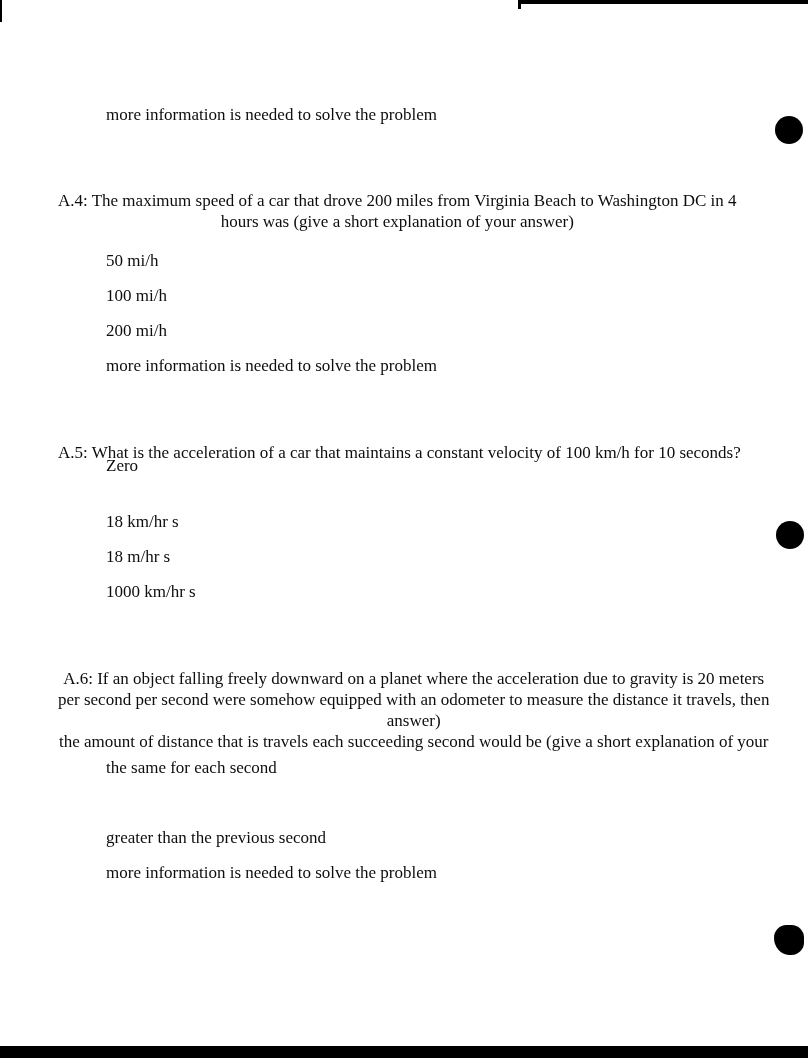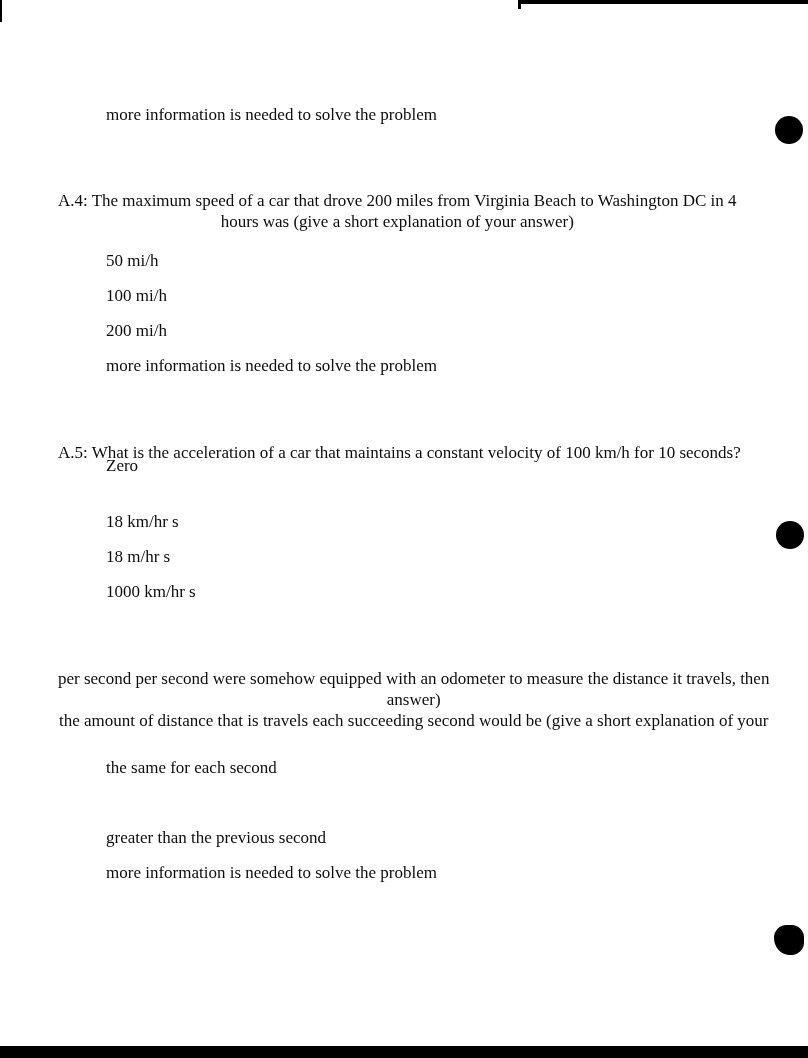--- a/index.html
+++ b/index.html
@@ -87,20 +87,21 @@
 
   <div class="question" style="top:442px">
     <div class="qline">A.5: What is the acceleration of a car that maintains a constant velocity of 100 km/h for 10 seconds?</div>
   </div>
   <div class="option" style="top:456px">Zero</div>
   <div class="option" style="top:512px">18 km/hr s</div>
   <div class="option" style="top:547px">18 m/hr s</div>
   <div class="option" style="top:582px">1000 km/hr s</div>
 
   <div class="question" style="top:668px">
+    <div class="qline">A.6: If an object falling freely downward on a planet where the acceleration due to gravity is 20 meters</div>
     <div class="qline">per second per second were somehow equipped with an odometer to measure the distance it travels, then</div>
     <div class="qline">answer)</div>
     <div class="qline">the amount of distance that is travels each succeeding second would be (give a short explanation of your</div>
   </div>
   <div class="option" style="top:758px">the same for each second</div>
   <div class="option" style="top:828px">greater than the previous second</div>
   <div class="option" style="top:863px">more information is needed to solve the problem</div>
 
 </div>
 

